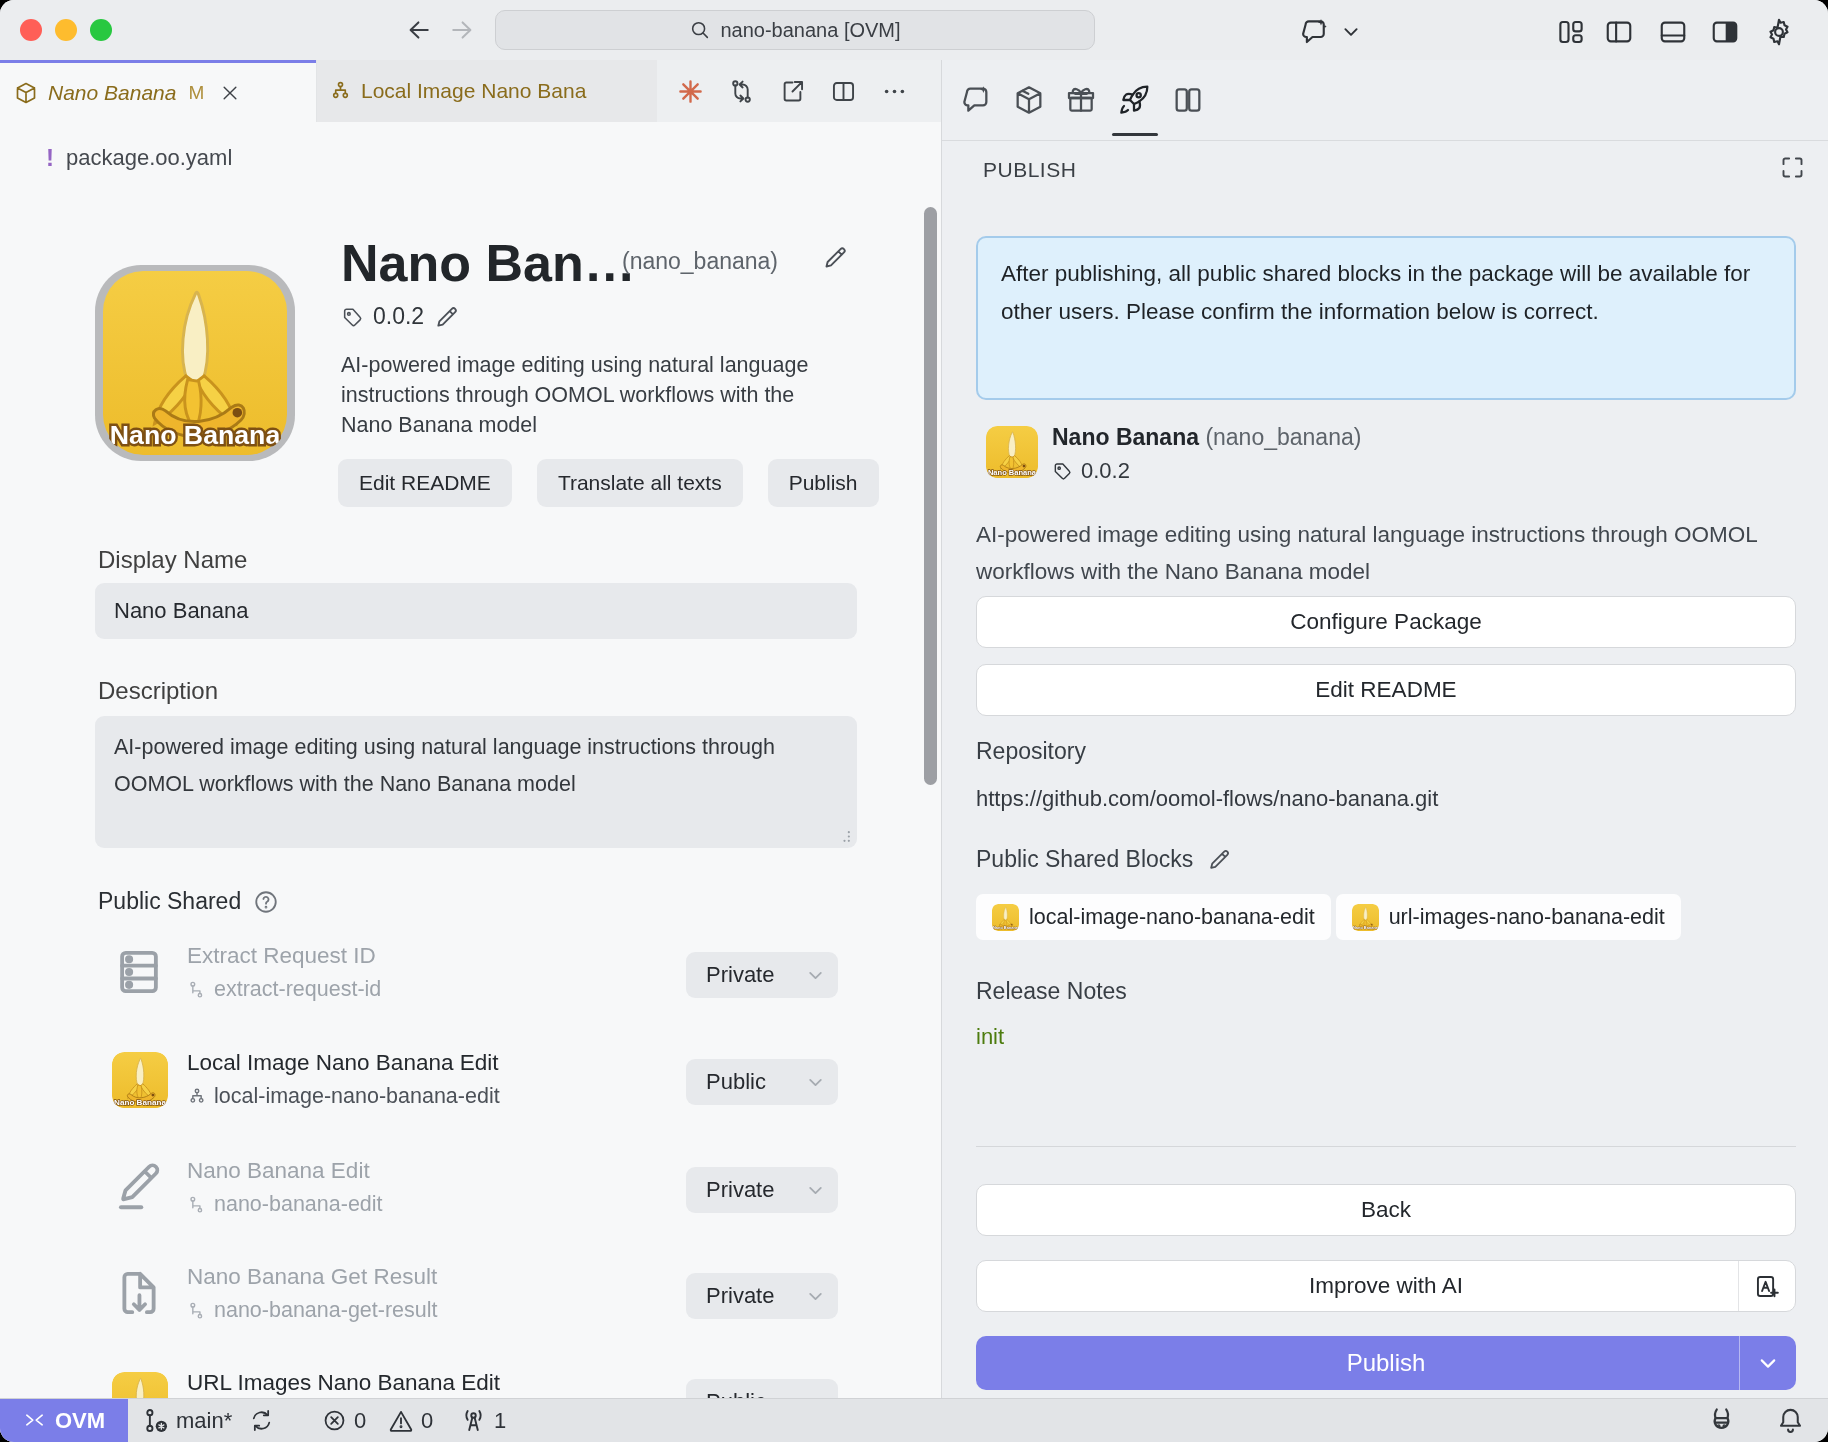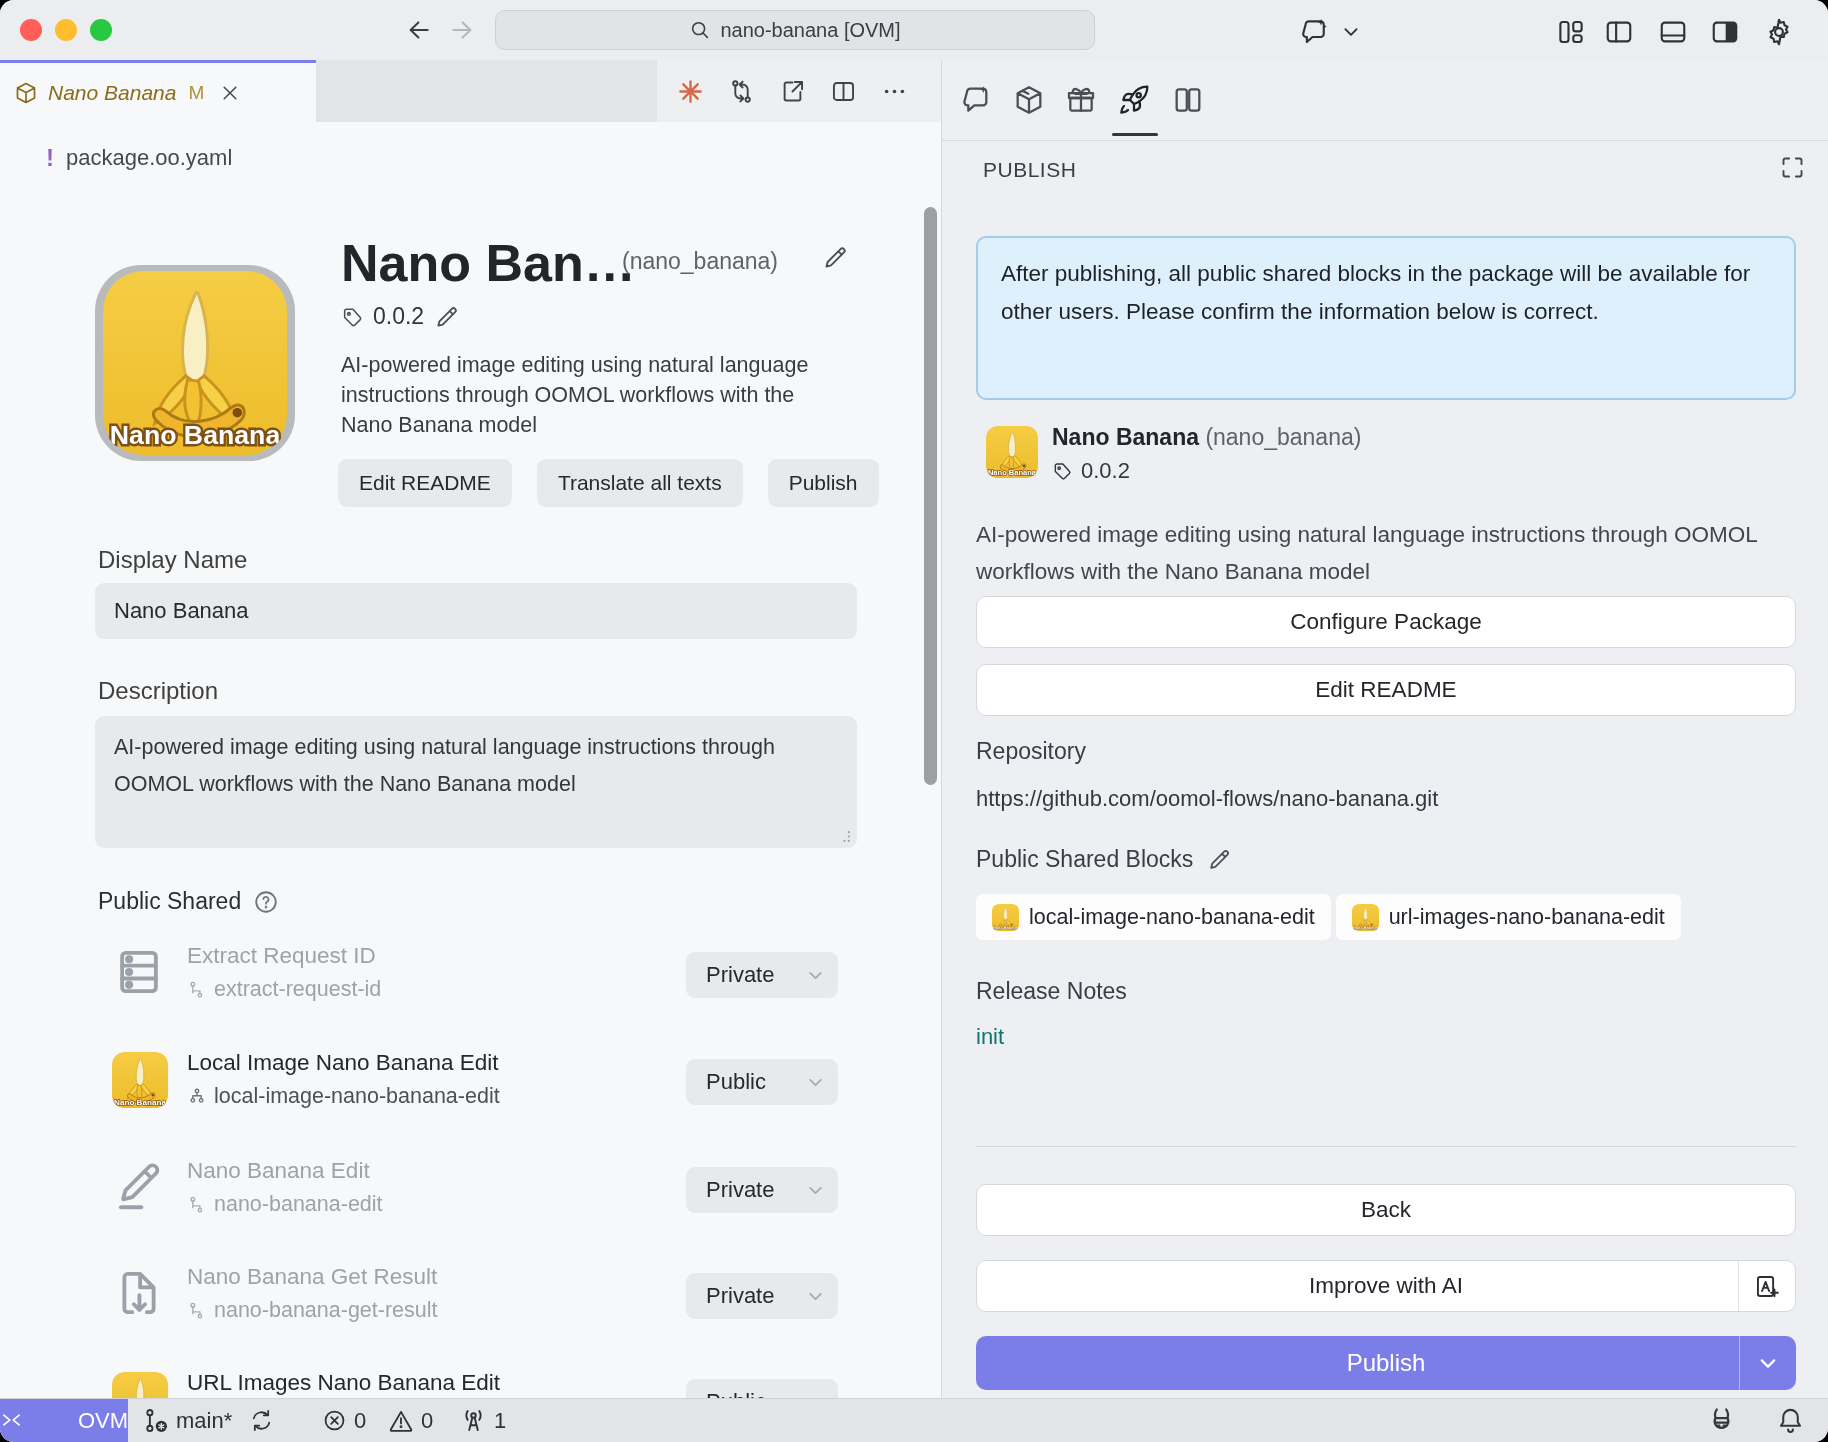--- a/index.html
+++ b/index.html
@@ -99,33 +99,33 @@
   .btn-white{position:absolute;left:34px;width:820px;height:52px;background:#fff;border:1px solid #d6d8db;
     border-radius:10px;box-sizing:border-box;display:flex;align-items:center;justify-content:center;
     font-size:22.5px;color:#23272c;font-family:inherit;}
   .rp-label{position:absolute;left:34px;font-size:23px;font-weight:400;color:#383e45;}
   .rp-url{position:absolute;left:34px;top:726px;font-size:22px;color:#33383f;}
   .rp-shared{position:absolute;left:34px;top:786px;display:flex;align-items:center;gap:14px;}
   .chips{position:absolute;left:34px;top:834px;display:flex;gap:5px;}
   .chip{background:#fdfdfe;border-radius:7px;height:46px;display:flex;align-items:center;gap:10px;
     padding:0 16px;font-size:21.5px;color:#23272c;}
   .chip svg{width:27px;height:27px;border-radius:6px;}
-  .rp-init{position:absolute;left:34px;top:964px;font-size:22px;color:#0f766e;}
+  .rp-init{position:absolute;left:34px;top:964px;font-size:22px;color:#4d7c0f;}
   .rp-divider{position:absolute;left:34px;top:1086px;width:820px;height:1px;background:#d5d7da;}
   .split-seg{position:absolute;right:0;top:0;width:56px;height:100%;display:flex;align-items:center;
     justify-content:center;border-left:1px solid #e3e4e6;}
   .publish-btn{position:absolute;left:34px;top:1276px;width:820px;height:54px;background:var(--accent,#7b7ee8);
     border:none;border-radius:10px;color:#fff;font-size:24px;font-family:inherit;display:flex;
     align-items:center;justify-content:center;}
   .publish-btn .split-seg{border-left:1px solid rgba(255,255,255,.45);color:#fff;}
   
   .statusbar{position:absolute;left:0;top:1398px;width:1828px;height:44px;background:#e2e4e7;
     border-top:1px solid #d0d2d5;box-sizing:border-box;font-size:22px;color:#2e3238;}
   .ovm{position:absolute;left:0;top:0;width:128px;height:43px;background:var(--accent,#7b7ee8);color:#fff;
-    display:flex;align-items:center;justify-content:space-between;gap:9px;font-size:22px;}
+    display:flex;align-items:center;justify-content:center;gap:9px;font-size:22px;font-weight:bold;}
   .sb-item{position:absolute;top:0;height:43px;display:flex;align-items:center;gap:7px;}
 </style>
 </head>
 <body>
 
 <svg width="0" height="0" style="position:absolute">
   <defs>
     <linearGradient id="bgrad" x1="0" y1="0" x2="0" y2="1">
       <stop offset="0" stop-color="#f5cd44"></stop>
         <stop offset="1" stop-color="#edbc2b"></stop>
@@ -217,20 +217,29 @@
         <path d="M12 2.5 20.5 7 v10 L12 21.5 3.5 17 V7 Z M3.5 7 12 11.5 20.5 7 M12 11.5 V21.5"></path>
         </svg>
       <span class="lbl">Nano Banana</span>
       <span class="mod">M</span>
       <span class="close">
         <svg class="lineicon" width="20" height="20" viewBox="0 0 24 24" stroke-width="2">
             <path d="M5 5 19 19 M19 5 5 19"></path>
           </svg>
         </span>
     </div>
+    <div class="tab2">
+      <svg class="lineicon goldicon" width="23" height="23" viewBox="0 0 24 24">
+        <circle cx="12" cy="4.8" r="2.1"></circle>
+          <path d="M12 6.9 v3.6 M12 10.5 H7 v3.2 M12 10.5 h5 v3.2"></path>
+        <circle cx="7" cy="16" r="2.1"></circle>
+          <circle cx="17" cy="16" r="2.1"></circle>
+        </svg>
+      <span class="lbl">Local Image Nano Bana</span>
+    </div>
     <div class="tabtools">
       <svg width="27" height="27" viewBox="0 0 24 24" style="color:var(--asterisk_coral,#d2694b)">
         <g stroke="currentColor" stroke-width="2.1" stroke-linecap="round">
             <path d="M12 3 v18 M3 12 h18 M5.6 5.6 l12.8 12.8 M18.4 5.6 L5.6 18.4"></path>
           </g>
         </svg>
       <svg class="lineicon" width="27" height="27" viewBox="0 0 24 24">
         <circle cx="6.5" cy="4.8" r="1.9"></circle>
           <path d="M6.5 6.7 v7 a4.5 4.5 0 0 0 4.5 4.5 h2.5 M11 15.6 l2.7 2.6 -2.7 2.6"></path>
         <circle cx="17.5" cy="19.2" r="1.9"></circle>

